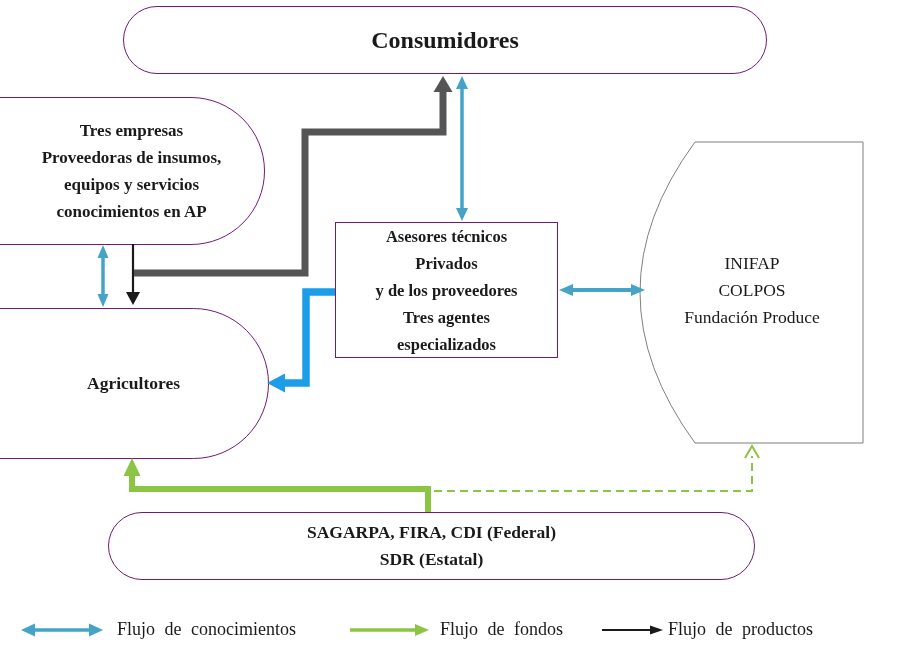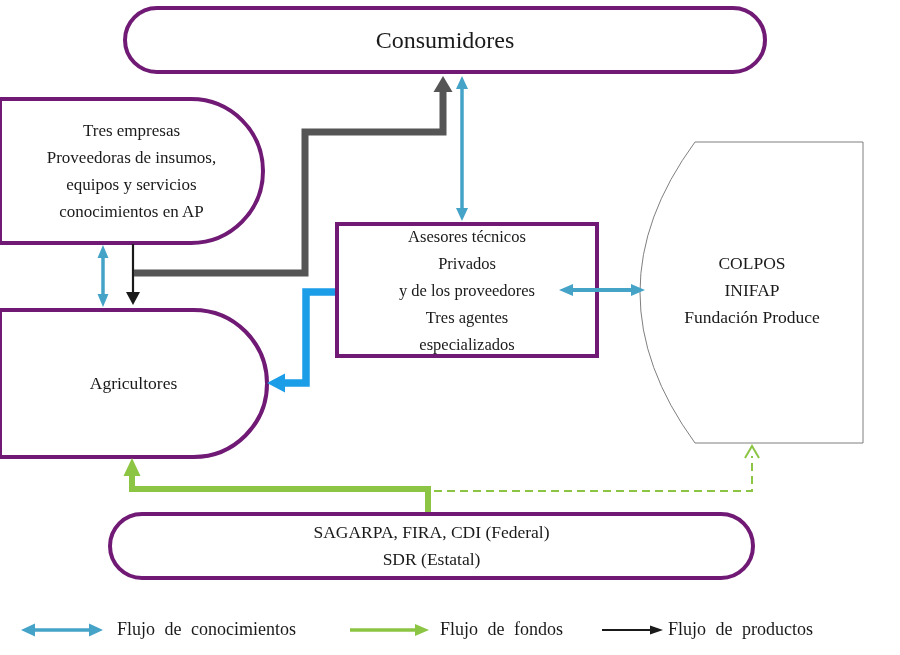--- a/index.html
+++ b/index.html
@@ -2,29 +2,29 @@
 <html><head>
 <meta charset="utf-8">
 <style>
   html,body { margin:0; padding:0; background:#ffffff; }
   .canvas {
     position:relative; width:900px; height:655px; background:#ffffff;
     font-family:"Liberation Serif", serif; color:#1a1a1a; overflow:hidden;
   }
   .node {
     position:absolute; box-sizing:border-box;
-    border:4px solid #701a75; background:#ffffff;
+    border:1px solid #701a75; background:#ffffff;
     display:flex; flex-direction:column; align-items:center; justify-content:center;
-    text-align:center; z-index:0;
+    text-align:center; z-index:0;font-weight:bold;
   }
   .node .line { white-space:nowrap; }
   #consumidores { left:123px; top:6px; width:644px; height:68px; border-radius:34px; font-size:24px; }
   #proveedores  { left:-2px; top:97px;  width:267px; height:148px; border-radius:0 74px 74px 0; font-size:17px; line-height:27px; }
   #agricultores { left:-2px; top:308px; width:271px; height:151px; border-radius:0 76px 76px 0; font-size:17.5px; }
-  #asesores     { left:335px; top:222px; width:264px; height:136px; font-size:16.5px; line-height:27px; }
+  #asesores     { left:335px; top:222px; width:223px; height:136px; font-size:16.5px; line-height:27px; }
   #gobierno     { left:108px; top:512px; width:647px; height:68px; border-radius:37px; font-size:17.5px; line-height:27px; }
   #colpos-text  {
     position:absolute; left:652px; top:250px; width:200px; z-index:2;
     text-align:center; font-size:17.5px; line-height:27px; background:transparent; border:none;
   }
   #arrow-layer { position:absolute; left:0; top:0; z-index:1; pointer-events:none; }
   .legend-label { position:absolute; top:619px; font-size:18px; word-spacing:5px; white-space:nowrap; z-index:2;font-family:Liberation Serif, serif; }
   #legend-label-knowledge { left:117px; }
   #legend-label-funds     { left:440px; }
   #legend-label-products  { left:668px; }
@@ -118,22 +118,22 @@
       <line x1="350" y1="630" x2="416" y2="630" stroke-width="3.5" stroke="#8CC544"></line>
       <polygon points="429,630 415,624 415,636" fill="#8CC544"></polygon>
     </g>
     <g>
       <line x1="602" y1="630" x2="651" y2="630" stroke-width="1.8" stroke="#1A1A1A"></line>
       <polygon points="663,630 650,625.5 650,634.5" fill="#1A1A1A"></polygon>
     </g>
   </svg>
 
   <div id="colpos-text">
+    <div class="line">INIFAP</div>
     <div class="line">COLPOS</div>
-    <div class="line">INIFAP</div>
     <div class="line">Fundación Produce</div>
   </div>
 
   <div class="legend-label" id="legend-label-knowledge">Flujo de conocimientos</div>
   <div class="legend-label" id="legend-label-funds">Flujo de fondos</div>
   <div class="legend-label" id="legend-label-products">Flujo de productos</div>
 
 </div>
 
 </body></html>

